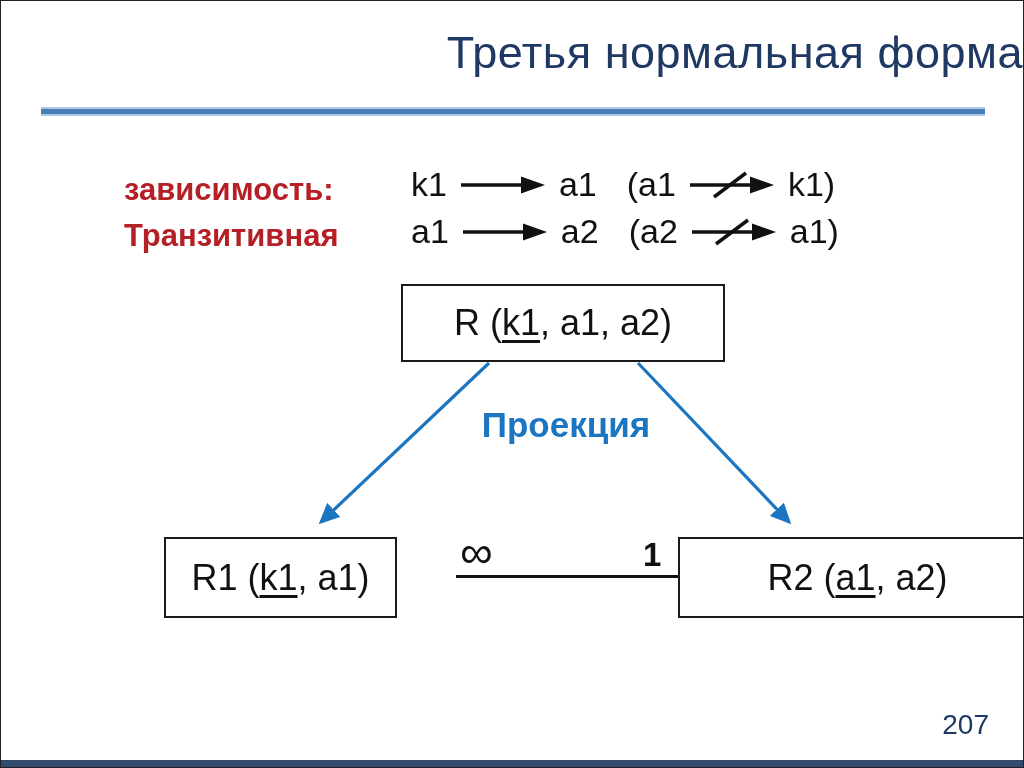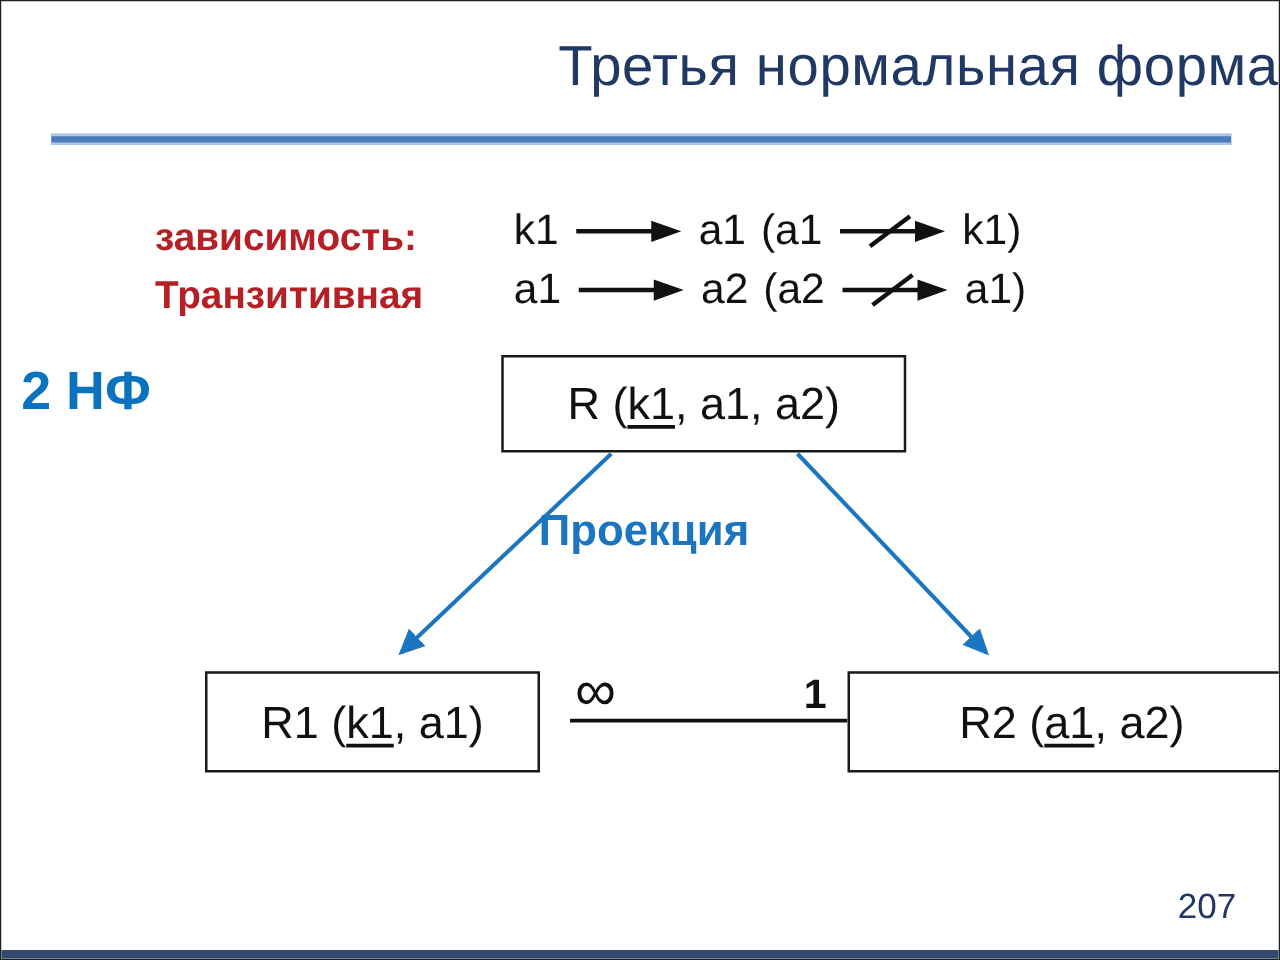--- a/index.html
+++ b/index.html
@@ -16,36 +16,36 @@
   .title-rule{
     top:106px; left:40px; width:944px; height:5px;
     background:#4A7DB8; border-top:2px solid #AEC6E8; border-bottom:2px solid #AEC6E8;
   }
   .dep-label{
     left:123px; top:166px; font-size:31px; font-weight:bold;
     color:#B42025; line-height:46px; white-space:nowrap;
   }
   .dep-rows{left:410px; top:160px;}
   .dep-row{display:flex; align-items:center; height:47px; font-size:34px; gap:12px; white-space:nowrap;}
-  .dep-row .neg-open{}
+  .dep-row .neg-open{margin-left:18px;}
   .arrow-svg{display:block;}
   .nf-label{font-size:43px; font-weight:bold; color:#0B72C0; white-space:nowrap;}
   .nf2{left:16px; top:288px;}
   .nf3{left:14px; top:545px;}
   .rel-box{
     background:#fff; border:2px solid #1a1a1a; box-sizing:border-box;
     display:flex; align-items:center; justify-content:center;
     font-size:36px; white-space:nowrap;
   }
   .box-r {left:400px; top:283px; width:324px; height:78px;}
-  .box-r1{left:163px; top:536px; width:268px; height:81px;}
+  .box-r1{left:163px; top:536px; width:233px; height:81px;}
   .box-r2{left:677px; top:536px; width:359px; height:81px;}
   .ukey{text-decoration:underline; text-decoration-thickness:3px; text-underline-offset:5px;}
   .projection-label{
-    left:430px; top:404px; width:270px; text-align:left;
+    left:430px; top:404px; width:270px; text-align:center;
     font-size:35px; font-weight:bold; color:#1B75C1;
   }
   .proj-arrows{left:0; top:0; pointer-events:none;}
   .connector{left:455px; top:574px; width:222px; height:3px; background:#111;}
   .card-many{left:459px; top:528px; font-size:46px; line-height:46px; color:#111;}
   .card-one{left:642px; top:535px; font-size:33px; font-weight:bold; color:#111;}
   .page-number{right:34px; top:708px; font-size:28px; font-weight:normal; color:#1F3864;}
   .bottom-bar{left:0; bottom:0; width:100%; height:7px; background:#334A6D;}
 </style>
 </head>
@@ -89,21 +89,20 @@
       <span class="neg-open">(a2</span>
       <svg class="arrow-svg" width="88" height="28" viewBox="0 0 88 28">
         <line x1="2" y1="14" x2="64" y2="14" stroke="#111" stroke-width="3.5"></line>
         <polygon points="62,5.5 86,14 62,22.5" fill="#111"></polygon>
         <line x1="26" y1="26" x2="58" y2="2" stroke="#111" stroke-width="3.5"></line>
       </svg>
       <span>a1)</span>
     </div>
   </div>
 
-  <div class="abs nf-label nf2">2 НФ</div>
 
   <div class="abs rel-box box-r">
     <span>R (</span>
       <span class="ukey">k1</span>
       <span>, a1, a2)</span>
   </div>
 
   <svg class="abs proj-arrows" width="1024" height="768" viewBox="0 0 1024 768">
     <defs>
       <marker id="bluehead" markerWidth="7" markerHeight="6" refX="5.5" refY="3" orient="auto" markerUnits="strokeWidth">

